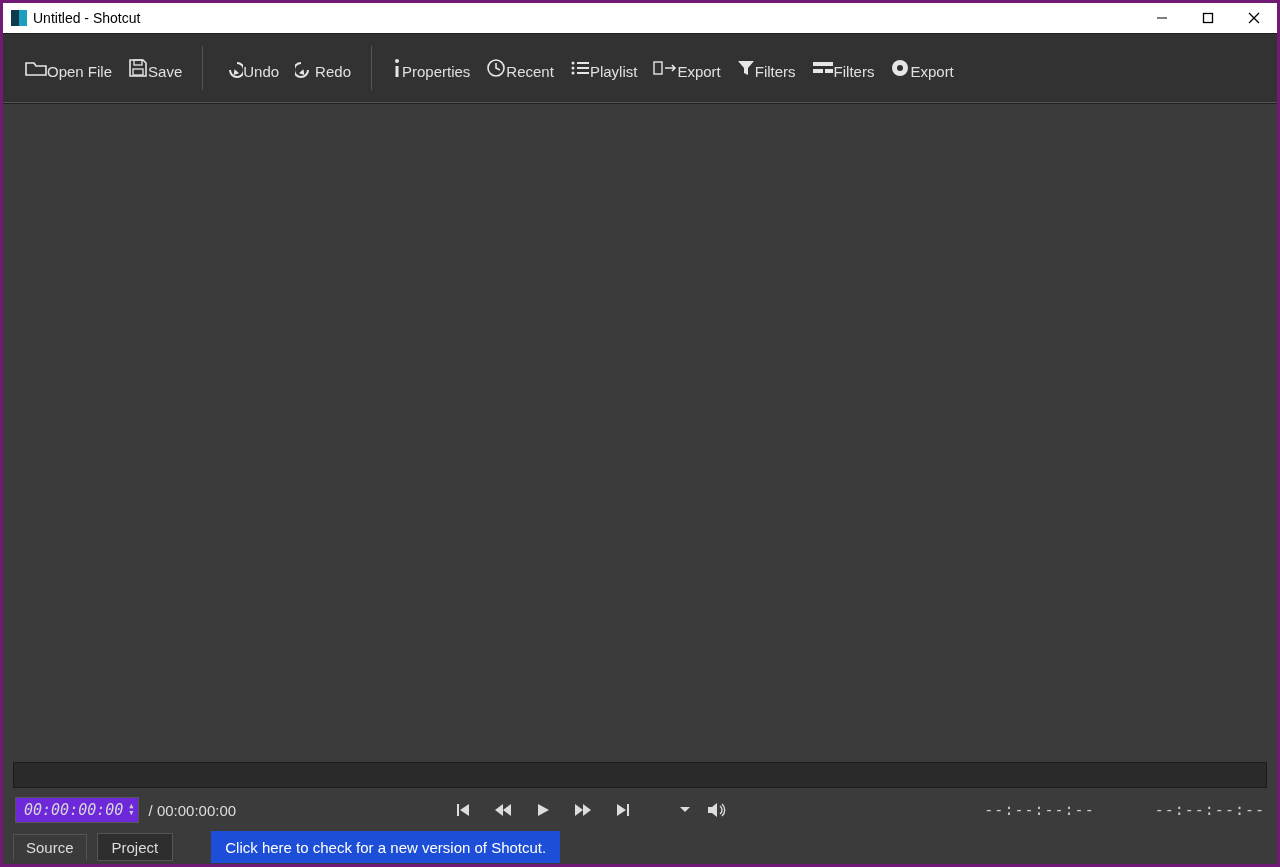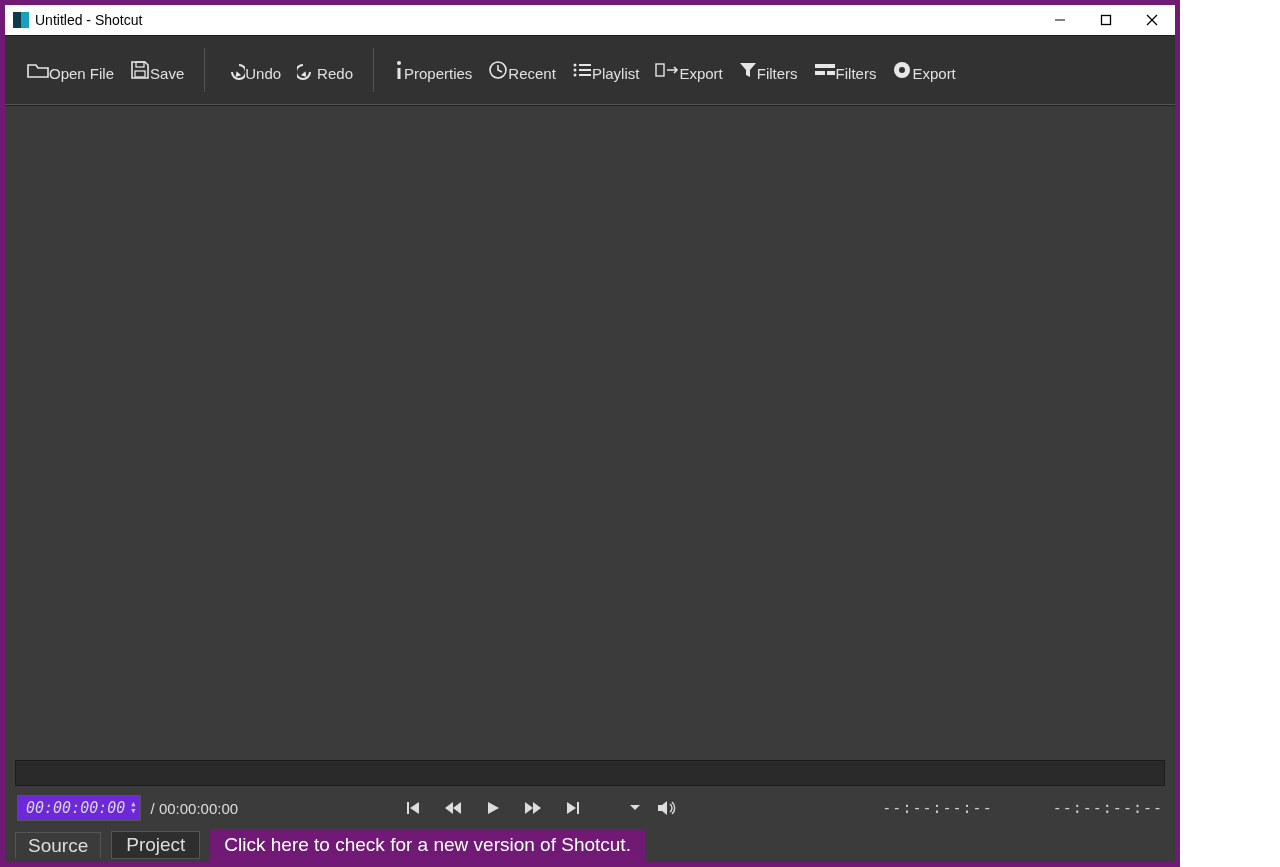--- a/index.html
+++ b/index.html
@@ -1,17 +1,17 @@
 <!DOCTYPE html>
 <html><head>
 <meta charset="utf-8">
 <style>
   * { box-sizing: border-box; margin: 0; padding: 0; }
   html, body { width: 1280px; height: 867px; font-family: "Segoe UI", Arial, sans-serif; overflow: hidden; background: #fff; }
-  .window { width: 1180px; height: 867px; display: flex; flex-direction: column; border: 5px solid #701a75; }
+  .window { width: 1280px; height: 867px; display: flex; flex-direction: column; border: 3px solid #701a75; }
 
   
   .titlebar { height: 30px; background: #fff; display: flex; align-items: center; padding-left: 8px; color: #000; font-size: 14px; }
   .titlebar-icon { width: 16px; height: 16px; background: linear-gradient(90deg, #0e3a4a 50%, #1a9fbf 50%); margin-right: 6px; }
   .title-spacer { flex: 1; }
   .win-btn { width: 46px; height: 30px; display: flex; align-items: center; justify-content: center; font-size: 14px; color: #000; cursor: default; }
 
   
   .menubar { height: 30px; background: #323232; color: #dcdcdc; display: flex; align-items: center; padding-left: 12px; font-size: 15px; border-top: 1px solid #444; }
   .menuitem { margin-right: 22px; cursor: default; }
@@ -37,24 +37,24 @@
   .spin { display:flex; flex-direction:column; margin-left:6px; }
   .spin div { font-size:7px; line-height:7px; color:#ccc; }
   .total { margin-left: 10px; }
   .tp-spacer { flex: 1; }
   .tp-btn { width: 32px; height: 28px; display:flex; align-items:center; justify-content:center; color:#ddd; cursor: default; }
   .tp-group { display:flex; align-items:center; gap: 8px; }
   .right-block { display:flex; align-items:center; gap: 60px; margin-left: 40px; font-family: "Segoe UI", monospace; }
   .placeholder-tc { color:#ccc; letter-spacing:1px; }
 
   
-  .bottombar { height: 34px; background: #3b3b3b; display: flex; align-items: center; padding: 0 10px; gap: 10px; font-size:19px; }
+  .bottombar { height: 34px; background: #3b3b3b; display: flex; align-items: center; padding: 0 10px; gap: 10px; font-size:15px; }
   .tab-source { background: #3b3b3b; color:#ddd; border:1px solid #555; padding:3px 12px; height:26px; display:flex; align-items:center; border-bottom:none; }
   .tab-project { background: #2e2e2e; color:#ddd; border:1px solid #555; padding:12px 14px; height:28px; display:flex; align-items:center; }
-  .notice { background:#701a75; color:#fff; height:28px; display:flex; align-items:center; padding:16px 14px; }
+  .notice { background:#1d4ed8; color:#fff; height:28px; display:flex; align-items:center; padding:16px 14px;margin-left:28px; }
 
   svg { display:block; }
 </style>
 </head>
 <body>
 
 <div class="window">
 
   <div class="titlebar">
     <div class="titlebar-icon"></div>

